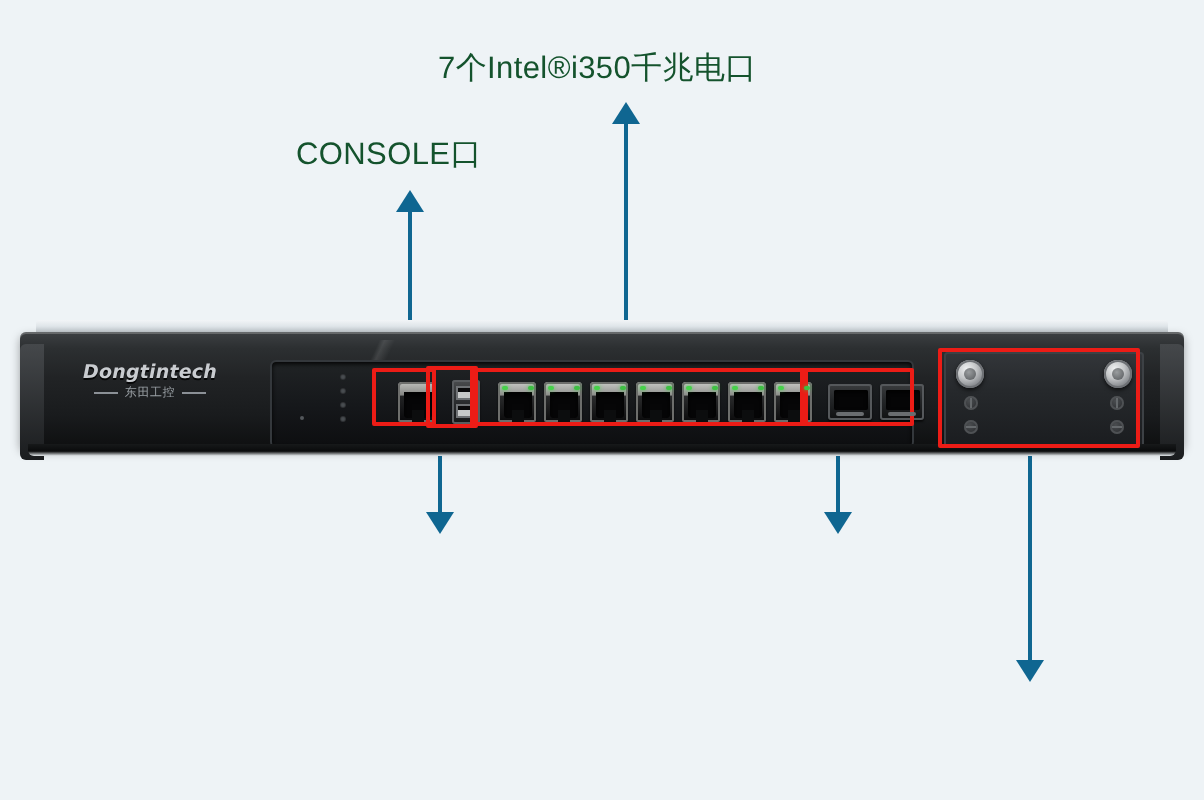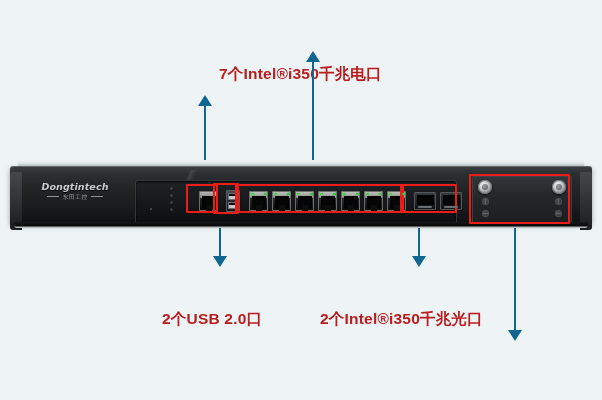--- a/index.html
+++ b/index.html
@@ -7,26 +7,25 @@
     width:602px;height:400px;overflow:hidden;
     background:#eef3f6;
     font-family:"Liberation Sans","DejaVu Sans",sans-serif;
     position:relative;
   }
   #stage{position:absolute;left:0;top:0;width:602px;height:400px;}
 
   
   .label{
     position:absolute;
-    color:#b91c1c;
-    font-weight:700;
+    color:#14532d;
+    font-weight:400;
     white-space:nowrap;
     letter-spacing:.2px;
     line-height:1;
-    margin-top:39px;
   }
   .lbl-eth   {left:219px; top:27px;  font-size:15.5px;}
   .lbl-console{left:148px; top:70px;  font-size:15.5px;}
   .lbl-usb   {left:162px; top:272px; font-size:15.5px;}
   .lbl-fiber {left:320px; top:272px; font-size:15.5px;}
   .lbl-drawer{left:470px; top:347px; font-size:15.5px;}
 
   
   .lead{position:absolute;background:#0f6691;width:2px;}
   .arrow-up,.arrow-dn{position:absolute;width:0;height:0;border-left:7px solid transparent;border-right:7px solid transparent;}
@@ -166,22 +165,21 @@
 
   
   .hl{position:absolute;border:2px solid #ec1c16;border-radius:1px;box-sizing:border-box;}
 </style>
 </head>
 <body>
 
 <div id="stage">
 
   <div class="label lbl-eth">7个Intel®i350千兆电口</div>
-  <div class="label lbl-usb">2个USB 2.0口</div>
-  <div class="label lbl-fiber">2个Intel®i350千兆光口</div>
+  <div class="label lbl-console">CONSOLE口</div>
 
   <div class="lead" style="left:312px;top:62px;height:125px;"></div>
   <div class="arrow-up" style="left:306px;top:51px;"></div>
   <div class="dot" style="left:309px;top:185px;"></div>
 
   <div class="lead" style="left:204px;top:106px;height:81px;"></div>
   <div class="arrow-up" style="left:198px;top:95px;"></div>
   <div class="dot" style="left:201px;top:185px;"></div>
 
   <div class="dot" style="left:216px;top:207px;"></div>

